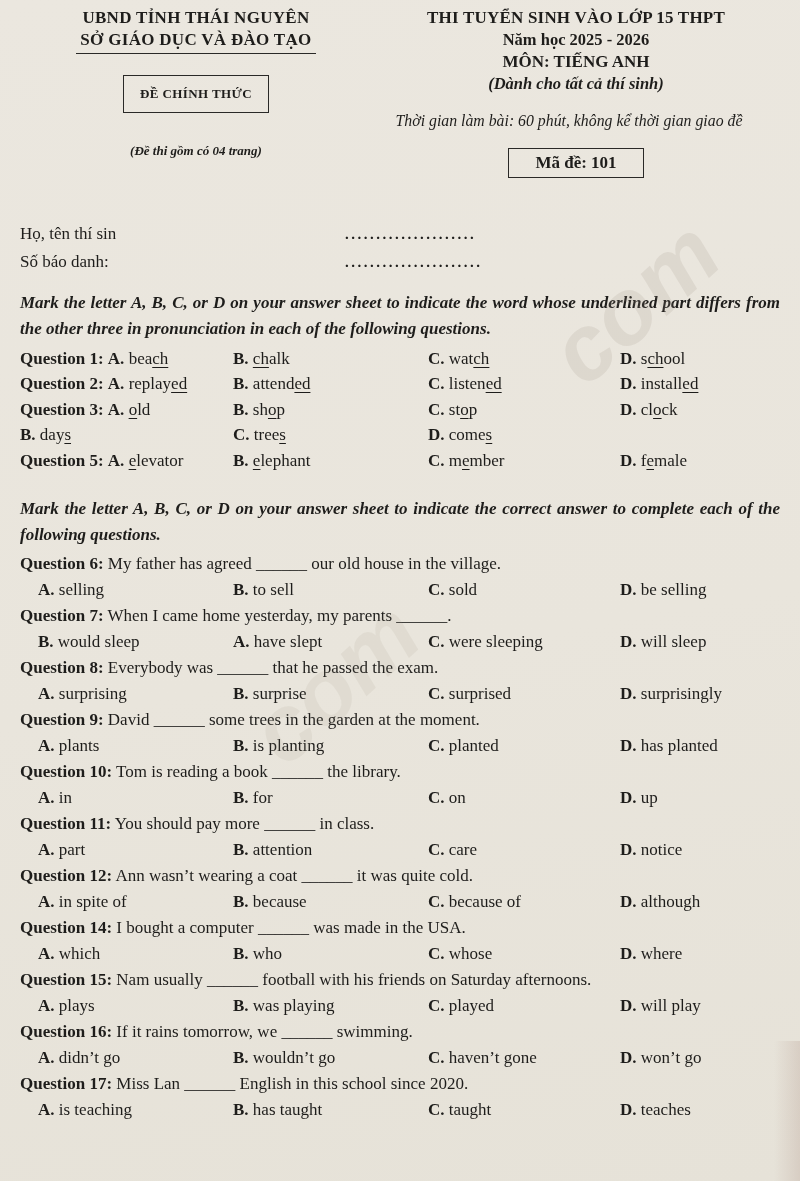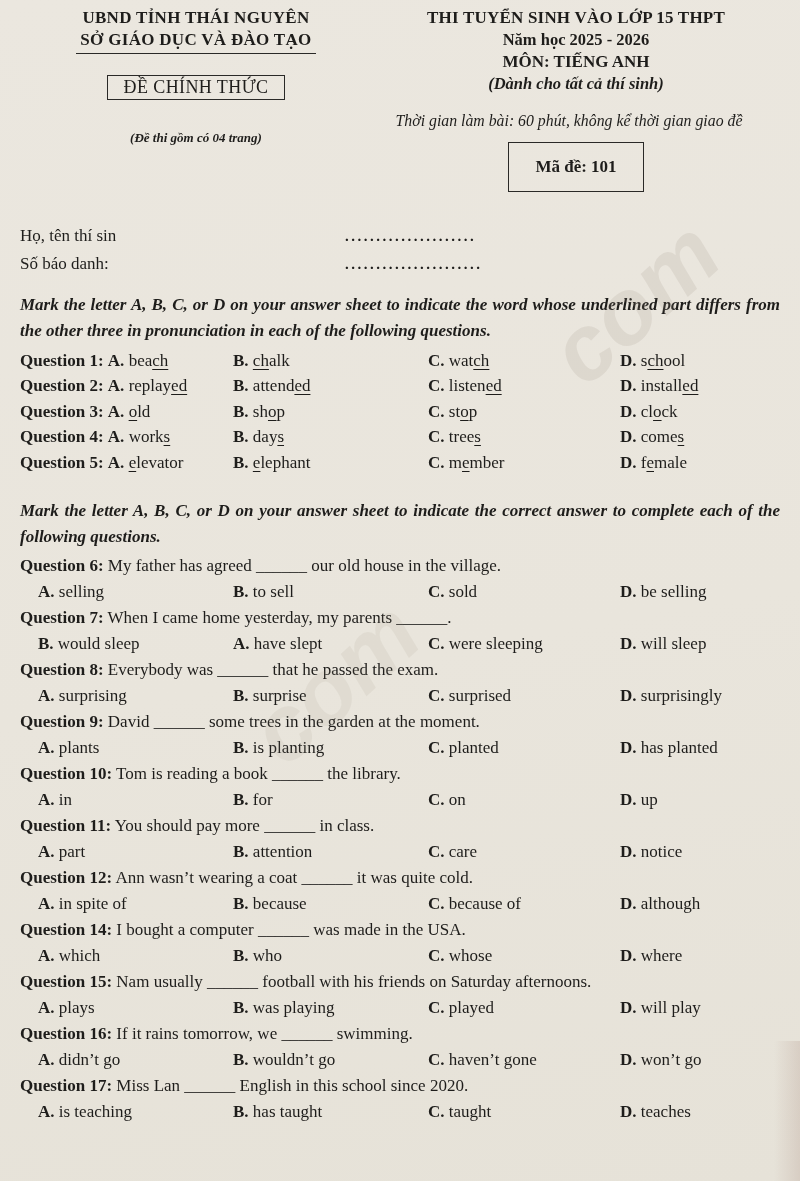--- a/index.html
+++ b/index.html
@@ -11,28 +11,28 @@
     box-sizing:border-box;padding:8px 20px 0 20px;
   }
   .page::after{content:"";position:absolute;right:0;bottom:0;width:26px;height:140px;
     background:linear-gradient(to left,rgba(150,112,100,0.18),rgba(150,112,100,0));pointer-events:none;}
   
   .hdr{display:flex;min-height:182px;}
   .hdr-left{width:352px;text-align:center;}
   .hdr-right{flex:1;text-align:center;}
   .hl1{font-weight:bold;letter-spacing:.3px;}
   .hl2{font-weight:bold;letter-spacing:.3px;display:inline-block;border-bottom:1.6px solid #2a2927;padding:0 4px 3px 4px;margin-top:2px;}
-  .official-box{display:inline-block;border:1.7px solid #2a2927;padding:1px 16px;font-weight:normal;font-size:18px;margin-top:21px;letter-spacing:.4px;}
+  .official-box{display:inline-block;border:1.7px solid #2a2927;padding:10px 16px;font-weight:bold;font-size:13px;margin-top:21px;letter-spacing:.4px;}
   .pages-note{font-weight:bold;font-style:italic;margin-top:30px;font-size:13px;}
   .hr1{font-weight:bold;font-size:17px;letter-spacing:.2px;}
   .hr2{font-weight:bold;font-size:16.5px;margin-top:2px;}
   .hr3{font-weight:bold;font-size:17px;margin-top:2px;}
   .hr4{font-weight:bold;font-style:italic;font-size:16.5px;margin-top:2px;}
   .hr5{font-style:italic;font-size:15.8px;margin-top:18px;white-space:nowrap;margin-left:-14px;}
-  .code-box{display:inline-block;border:1.6px solid #2a2927;padding:14px 26px;font-weight:bold;font-size:17px;margin-top:12px;}
+  .code-box{display:inline-block;border:1.6px solid #2a2927;padding:4px 26px;font-weight:bold;font-size:17px;margin-top:18px;}
   
   .cand{margin-top:30px;}
   .cand-row{display:flex;line-height:28px;}
   .cand-label{width:325px;}
   .cand-dots{letter-spacing:2.5px;font-weight:bold;font-size:15px;}
   
   .instr{font-weight:bold;font-style:italic;text-align:justify;line-height:1.55;margin:14px 0 3px 0;}
   .instr.second{margin-top:22px;}
   
   .qrow{display:grid;grid-template-columns:213px 195px 192px 1fr;line-height:25.6px;}
@@ -99,21 +99,20 @@
         <span class="cell"><b class="olb">C.</b> listen<span class="ul">ed</span></span>
         <span class="cell"><b class="olb">D.</b> install<span class="ul">ed</span></span>
       </div>
       <div class="qrow">
         <span class="cell"><b class="qn">Question 3:</b> <b class="olb">A.</b> <span class="ul">o</span>ld</span>
         <span class="cell"><b class="olb">B.</b> sh<span class="ul">o</span>p</span>
         <span class="cell"><b class="olb">C.</b> st<span class="ul">o</span>p</span>
         <span class="cell"><b class="olb">D.</b> cl<span class="ul">o</span>ck</span>
       </div>
       <div class="qrow">
-        <span class="cell"><b class="qn">Question 4:</b> <b class="olb">A.</b> work<span class="ul">s</span></span>
         <span class="cell"><b class="olb">B.</b> day<span class="ul">s</span></span>
         <span class="cell"><b class="olb">C.</b> tree<span class="ul">s</span></span>
         <span class="cell"><b class="olb">D.</b> come<span class="ul">s</span></span>
       </div>
       <div class="qrow">
         <span class="cell"><b class="qn">Question 5:</b> <b class="olb">A.</b> <span class="ul">e</span>levator</span>
         <span class="cell"><b class="olb">B.</b> <span class="ul">e</span>lephant</span>
         <span class="cell"><b class="olb">C.</b> m<span class="ul">e</span>mber</span>
         <span class="cell"><b class="olb">D.</b> f<span class="ul">e</span>male</span>
       </div>

